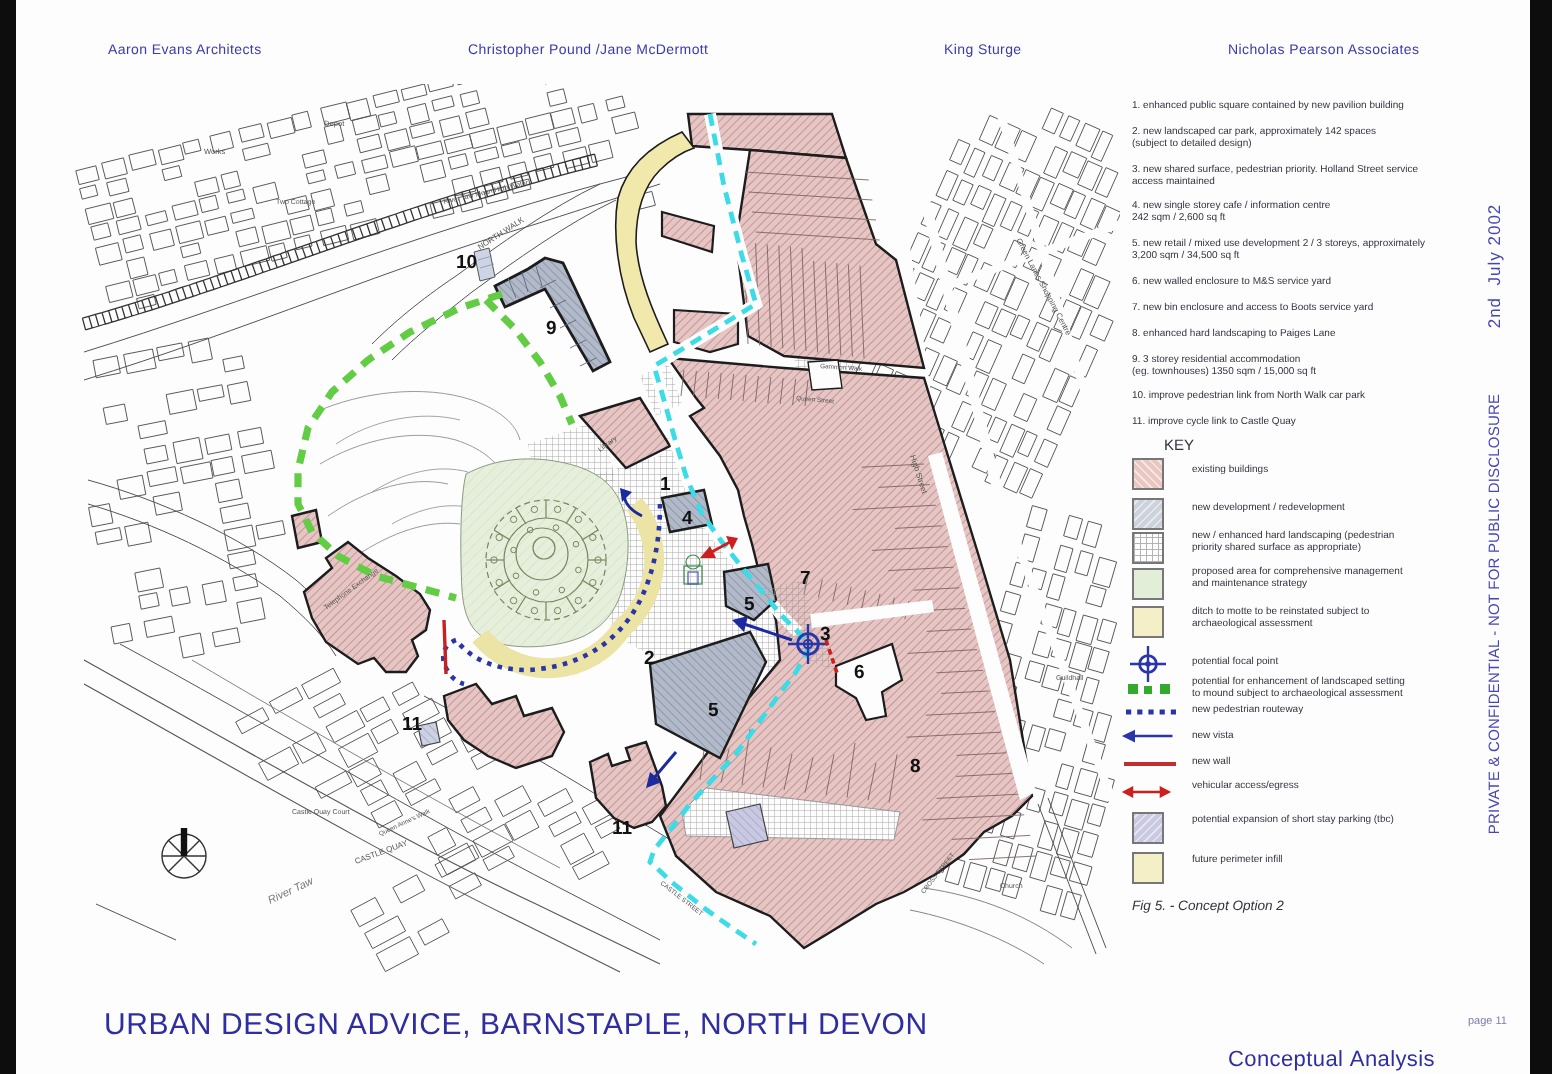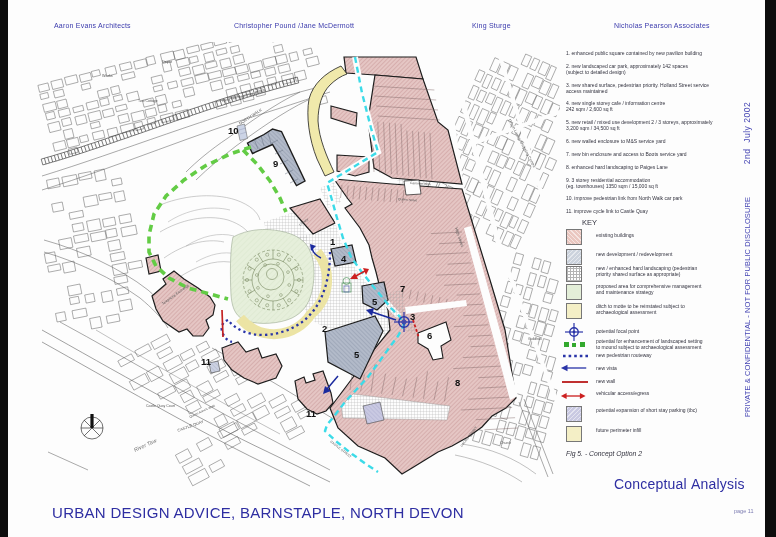--- a/index.html
+++ b/index.html
@@ -97,21 +97,21 @@
 <div class="abs klab" style="left:596px;top:428px;">future perimeter infill</div>
 
 <div class="abs" style="left:566px;top:450px;color:#33333f;font-size:6.8px;font-style:italic;">Fig 5. - Concept Option 2</div>
 
 <div class="abs vtext" style="left:747px;top:133px;transform:translate(-50%,-50%) rotate(-90deg);">2nd&nbsp; July&nbsp;2002</div>
 
 <div class="abs vtext2" style="left:747px;top:307px;transform:translate(-50%,-50%) rotate(-90deg);">PRIVATE &amp; CONFIDENTIAL - NOT FOR PUBLIC DISCLOSURE</div>
 
 <div class="abs" style="left:52px;top:504px;color:#2e2ea2;font-size:15px;letter-spacing:0.3px;text-align:center;">URBAN DESIGN ADVICE, BARNSTAPLE, NORTH DEVON</div>
 
-<div class="abs" style="left:614px;top:476px;color:#2e2ea2;font-size:14px;letter-spacing:0.2px;">Conceptual&nbsp;Analysis</div>
+<div class="abs" style="left:614px;top:524px;color:#2e2ea2;font-size:11px;letter-spacing:0.2px;">Conceptual&nbsp;Analysis</div>
 
 <div class="abs" style="left:734px;top:508px;color:#7a7ab0;font-size:5.5px;">page 11</div>
 
 <svg class="abs" style="left:0;top:0;" width="776" height="537" viewBox="0 0 776 537">
 <defs>
   <pattern id="pinkh" width="3" height="3" patternUnits="userSpaceOnUse" patternTransform="rotate(45)">
     <rect width="3" height="3" fill="#e5c6c4"></rect>
         <line x1="0" y1="0" x2="0" y2="3" stroke="#b07474" stroke-width="0.6"></line>
   </pattern>
   <pattern id="blueh" width="3" height="3" patternUnits="userSpaceOnUse" patternTransform="rotate(-45)">

